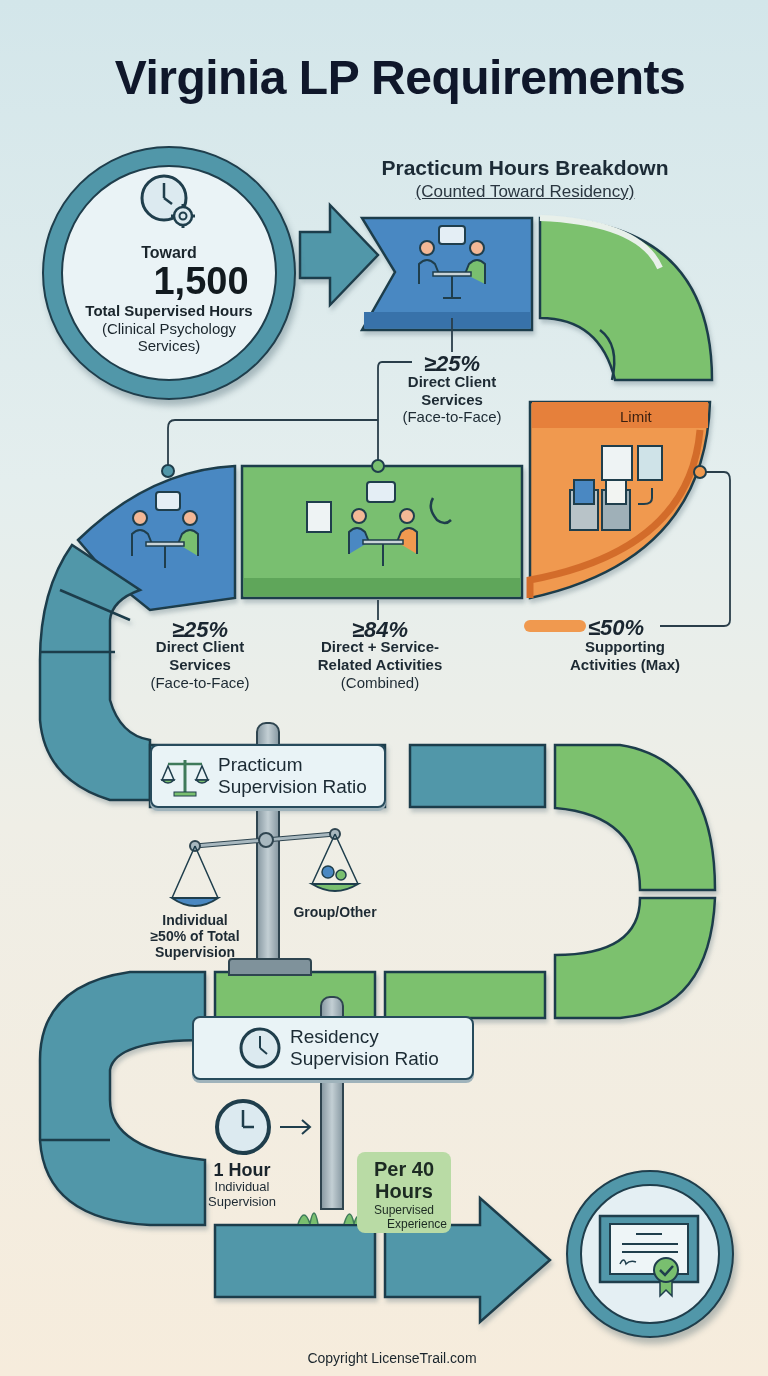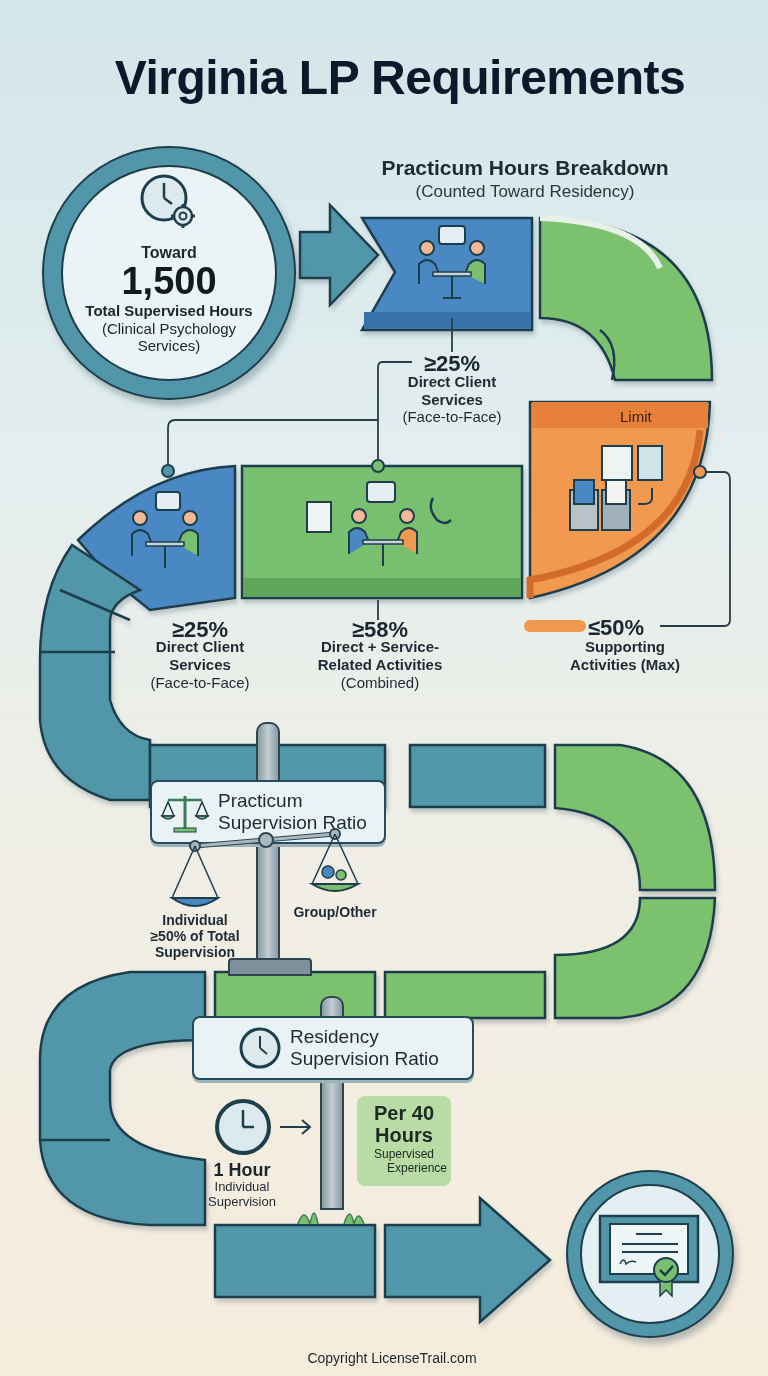--- a/index.html
+++ b/index.html
@@ -2,22 +2,22 @@
 <html><head>
 <meta charset="utf-8">
 <style>
   html,body{margin:0;padding:0;}
   body{width:768px;height:1376px;position:relative;overflow:hidden;
     font-family:"Liberation Sans",sans-serif;
     background:linear-gradient(180deg,#d3e6ea 0%,#e4eeee 35%,#efeee6 60%,#f6ecdc 100%);}
   .abs{position:absolute;}
   .title{left:0;width:768px;top:50px;text-align:center;font-size:48px;font-weight:bold;color:#0f172a;letter-spacing:-0.5px;padding-left:16px;}
   .section-title{font-size:21px;font-weight:bold;color:#1c2b36;text-align:center;}
-  .section-sub{font-size:17px;color:#2a3640;text-align:center;}
-  .pct{font-size:22px;font-weight:bold;color:#1a2630;text-align:center;line-height:1.05;}
+  .section-sub{font-size:17px;color:#2a3640;text-align:center;text-decoration:underline;}
+  .pct{font-size:22px;font-weight:bold;color:#1a2630;text-align:center;line-height:1.05;font-style:italic;}
   .lbl{font-size:15px;color:#1d2a33;text-align:center;line-height:1.2;}
   .sign{background:#e9f3f6;border:2.5px solid #274b5c;border-radius:8px;box-shadow:0 3px 0 #9fb3bb;}
   .sign-text{font-size:19px;color:#1b2a33;line-height:1.15;}
   .green-box{background:#b9dba5;border-radius:8px;text-align:center;color:#1c2a22;}
   svg{display:block;}
 </style>
 </head>
 <body>
 
 <svg class="abs" style="left:0;top:0" width="768" height="1376" viewBox="0 0 768 1376">
@@ -92,21 +92,21 @@
     <circle cx="47" cy="46" r="9" fill="#dceaf0" stroke="#1f3e4c" stroke-width="2.5"></circle>
     <circle cx="47" cy="46" r="3.5" fill="none" stroke="#1f3e4c" stroke-width="2"></circle>
     <g stroke="#1f3e4c" stroke-width="3">
         <line x1="47" y1="34" x2="47" y2="37"></line>
         <line x1="47" y1="55" x2="47" y2="58"></line>
         <line x1="35" y1="46" x2="38" y2="46"></line>
         <line x1="56" y1="46" x2="59" y2="46"></line>
       </g>
   </svg>
   <div class="abs" style="left:0;width:250px;top:96px;text-align:center;font-size:16px;font-weight:bold;color:#1a252c;">Toward</div>
-  <div class="abs" style="left:0;width:250px;top:112px;text-align:center;font-size:38px;font-weight:bold;color:#121a1f;">1,500</div>
+  <div class="abs" style="left:0;width:250px;top:112px;text-align:center;font-size:38px;font-weight:bold;color:#121a1f;padding-left:32px;">1,500</div>
   <div class="abs" style="left:55px;width:140px;top:172px;text-align:center;font-size:15px;color:#1a252c;line-height:1.15;">(Clinical Psychology Services)</div>
   <div class="abs" style="left:0;width:250px;top:154px;text-align:center;font-size:15px;font-weight:bold;color:#1a252c;">Total Supervised Hours</div>
 </div>
 
 <div class="abs section-title" style="left:355px;width:340px;top:156px;">Practicum Hours Breakdown</div>
 <div class="abs section-sub" style="left:355px;width:340px;top:182px;">(Counted Toward Residency)</div>
 
 <svg class="abs" style="left:405px;top:224px" width="95" height="80" viewBox="0 0 95 80">
   <rect x="34" y="2" width="26" height="18" rx="3" fill="#e4eef5" stroke="#1f3e4c" stroke-width="2"></rect>
   <circle cx="22" cy="24" r="7" fill="#f3b896" stroke="#1f3e4c" stroke-width="2"></circle>
@@ -152,31 +152,31 @@
   <path d="M112,76 L112,54 Q104,46 96,54 L92,64" fill="#f0994f" stroke="#1f3e4c" stroke-width="2"></path>
   <rect x="58" y="62" width="40" height="4" fill="#c9d4d8" stroke="#1f3e4c" stroke-width="1.5"></rect>
   <line x1="78" y1="66" x2="78" y2="88" stroke="#1f3e4c" stroke-width="2"></line>
   <path d="M128,20 Q122,30 132,42 Q140,48 146,42" fill="none" stroke="#1f3e4c" stroke-width="2.5"></path>
 </svg>
 
 <div class="abs pct" style="left:150px;width:100px;top:618px;">≥25%</div>
 <div class="abs lbl" style="left:140px;width:120px;top:638px;font-weight:bold;">Direct Client Services</div>
 <div class="abs lbl" style="left:140px;width:120px;top:674px;">(Face-to-Face)</div>
 
-<div class="abs pct" style="left:330px;width:100px;top:618px;">≥58%</div>
+<div class="abs pct" style="left:330px;width:100px;top:618px;">≥84%</div>
 <div class="abs lbl" style="left:310px;width:140px;top:638px;font-weight:bold;">Direct + Service-Related Activities</div>
 <div class="abs lbl" style="left:310px;width:140px;top:674px;">(Combined)</div>
 
 <div class="abs pct" style="left:588px;width:70px;top:616px;text-align:left;">≤50%</div>
 <div class="abs lbl" style="left:560px;width:130px;top:638px;font-weight:bold;">Supporting Activities (Max)</div>
 
 <div class="abs" style="left:256px;top:722px;width:20px;height:240px;background:linear-gradient(90deg,#8b9ca5,#c3cfd4,#8b9ca5);border:2px solid #2f4550;border-radius:10px 10px 0 0;"></div>
 <div class="abs" style="left:228px;top:958px;width:80px;height:14px;background:#7f929b;border:2px solid #2f4550;border-radius:4px 4px 0 0;"></div>
 
-<div class="abs sign" style="left:150px;top:744px;width:232px;height:60px;margin-top:36px;">
+<div class="abs sign" style="left:150px;top:744px;width:232px;height:60px;">
   <svg class="abs" style="left:8px;top:10px" width="50" height="42" viewBox="0 0 50 42">
     <line x1="25" y1="4" x2="25" y2="36" stroke="#3f7a5a" stroke-width="3"></line>
     <line x1="8" y1="8" x2="42" y2="8" stroke="#3f7a5a" stroke-width="2.5"></line>
     <path d="M2,24 L8,10 L14,24 Z" fill="none" stroke="#1f3e4c" stroke-width="1.5"></path>
     <path d="M36,24 L42,10 L48,24 Z" fill="none" stroke="#1f3e4c" stroke-width="1.5"></path>
     <path d="M2,24 Q8,30 14,24 Z" fill="#79bf6f" stroke="#1f3e4c" stroke-width="1.5"></path>
     <path d="M36,24 Q42,30 48,24 Z" fill="#79bf6f" stroke="#1f3e4c" stroke-width="1.5"></path>
     <rect x="14" y="36" width="22" height="4" fill="#79bf6f" stroke="#1f3e4c" stroke-width="1"></rect>
   </svg>
   <div class="abs sign-text" style="left:66px;top:8px;">Practicum</div>
@@ -222,21 +222,21 @@
   <line x1="29" y1="29" x2="40" y2="29" stroke="#1f3e4c" stroke-width="2.5"></line>
 </svg>
 <svg class="abs" style="left:278px;top:1118px" width="36" height="18" viewBox="0 0 36 18">
   <line x1="2" y1="9" x2="32" y2="9" stroke="#1f3e4c" stroke-width="2"></line>
   <path d="M24,2 L32,9 L24,16" fill="none" stroke="#1f3e4c" stroke-width="2"></path>
 </svg>
 <div class="abs" style="left:192px;width:100px;top:1160px;text-align:center;font-size:18px;font-weight:bold;color:#1a252c;">1 Hour</div>
 <div class="abs lbl" style="left:192px;width:100px;top:1180px;font-size:13px;line-height:1.1;">Individual</div>
 <div class="abs lbl" style="left:192px;width:100px;top:1195px;font-size:13px;line-height:1.1;">Supervision</div>
 
-<div class="abs green-box" style="left:357px;top:1096px;width:94px;height:90px;">
+<div class="abs green-box" style="left:357px;top:1152px;width:94px;height:81px;">
   <div style="font-size:20px;font-weight:bold;margin-top:6px;line-height:1.1;">Per 40</div>
   <div style="font-size:20px;font-weight:bold;line-height:1.1;">Hours</div>
   <div style="font-size:12px;line-height:1.15;margin-top:2px;">Supervised</div>
   <div style="font-size:12px;line-height:1.15;padding-left:26px;">Experience</div>
 </div>
 
 <div class="abs" style="left:566px;top:1170px;width:164px;height:164px;border-radius:50%;background:#5197a9;border:2.5px solid #1f3e4c;box-shadow:3px 6px 6px rgba(60,90,100,0.35);">
   <div style="position:absolute;left:12px;top:12px;width:136px;height:136px;border-radius:50%;background:#e4eff3;border:2.5px solid #1f3e4c;"></div>
   <svg class="abs" style="left:30px;top:40px" width="106" height="90" viewBox="0 0 106 90">
     <rect x="2" y="4" width="98" height="66" fill="#5197a9" stroke="#1f3e4c" stroke-width="2.5"></rect>

